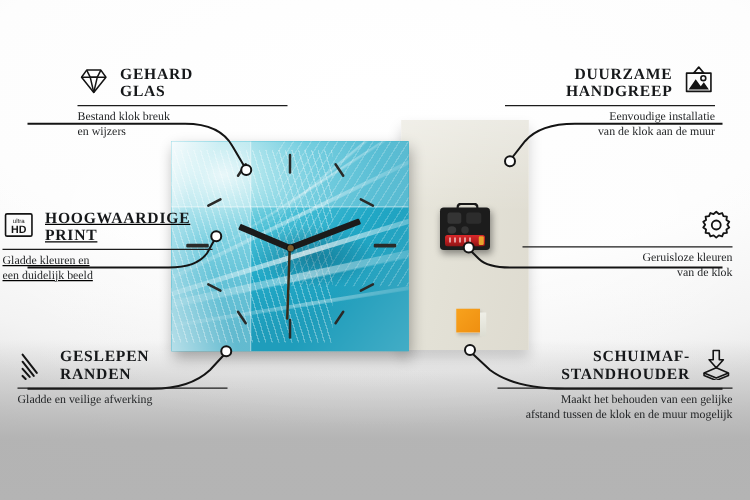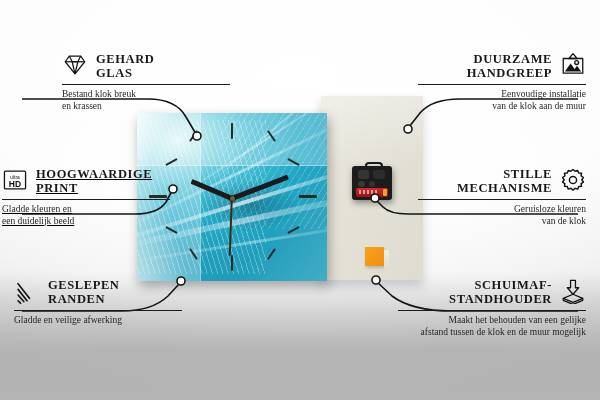--- a/index.html
+++ b/index.html
@@ -199,21 +199,21 @@
           <path d="M12.5 12 L19.5 12"></path>
         </svg>
       </span>
       <div>
         <div class="co-title">GEHARD</div>
         <div class="co-title">GLAS</div>
       </div>
     </div>
     <div class="co-rule"></div>
     <div class="co-desc">Bestand klok breuk</div>
-    <div class="co-desc" style="margin-top:0">en krassen</div>
+    <div class="co-desc" style="margin-top:0">en wijzers</div>
   </div>
 
   <div class="callout left" style="left:2px;top:167px;width:168px;text-decoration:underline;">
     <div class="co-head">
       <span class="icon">
         <svg viewBox="0 0 32 32" fill="none">
           <rect x="3" y="5" width="26" height="22" rx="1.5" stroke="#141414" stroke-width="1.6"></rect>
           <text x="16" y="14.5" font-family="Liberation Sans, sans-serif" font-size="6" text-anchor="middle" fill="#141414">ultra</text>
           <text x="16" y="24" font-family="Liberation Sans, sans-serif" font-size="10.5" font-weight="bold" text-anchor="middle" fill="#141414">HD</text>
         </svg>
@@ -240,21 +240,21 @@
       </span>
       <div>
         <div class="co-title">GESLEPEN</div>
         <div class="co-title">RANDEN</div>
       </div>
     </div>
     <div class="co-rule"></div>
     <div class="co-desc">Gladde en veilige afwerking</div>
   </div>
 
-  <div class="callout right" style="left:418px;top:52px;width:168px;">
+  <div class="callout right" style="left:404px;top:52px;width:168px;">
     <div class="co-head">
       <div style="text-align:right;">
         <div class="co-title">DUURZAME</div>
         <div class="co-title">HANDGREEP</div>
       </div>
       <span class="icon">
         <svg viewBox="0 0 32 32" fill="none" stroke="#141414" stroke-width="1.6" stroke-linejoin="round">
           <path d="M16 2 L11 8 L21 8 Z"></path>
           <rect x="4" y="8" width="24" height="18"></rect>
           <path d="M6 24 L13 14 L18 21 L21 17 L26 24 Z" fill="#141414" stroke="none"></path>
@@ -262,24 +262,20 @@
         </svg>
       </span>
     </div>
     <div class="co-rule"></div>
     <div class="co-desc">Eenvoudige installatie</div>
     <div class="co-desc" style="margin-top:0">van de klok aan de muur</div>
   </div>
 
   <div class="callout right" style="left:418px;top:167px;width:168px;">
     <div class="co-head">
-      <div style="text-align:right;">
-        <div class="co-title">STILLE</div>
-        <div class="co-title">MECHANISME</div>
-      </div>
       <span class="icon">
         <svg viewBox="0 0 32 32" fill="none" stroke="#141414" stroke-width="1.8" stroke-linejoin="round">
           <path d="M16 3 l2.6 2.2 3.2 -1 1.3 3.1 3.4 .4 -.5 3.3 2.8 1.9 -1.9 2.8 1.9 2.8 -2.8 1.9 .5 3.3 -3.4 .4 -1.3 3.1 -3.2 -1 -2.6 2.2 -2.6 -2.2 -3.2 1 -1.3 -3.1 -3.4 -.4 .5 -3.3 -2.8 -1.9 1.9 -2.8 -1.9 -2.8 2.8 -1.9 -.5 -3.3 3.4 -.4 1.3 -3.1 3.2 1 Z"></path>
           <circle cx="16" cy="16" r="4.4"></circle>
         </svg>
       </span>
     </div>
     <div class="co-rule"></div>
     <div class="co-desc">Geruisloze kleuren</div>
     <div class="co-desc" style="margin-top:0">van de klok</div>

